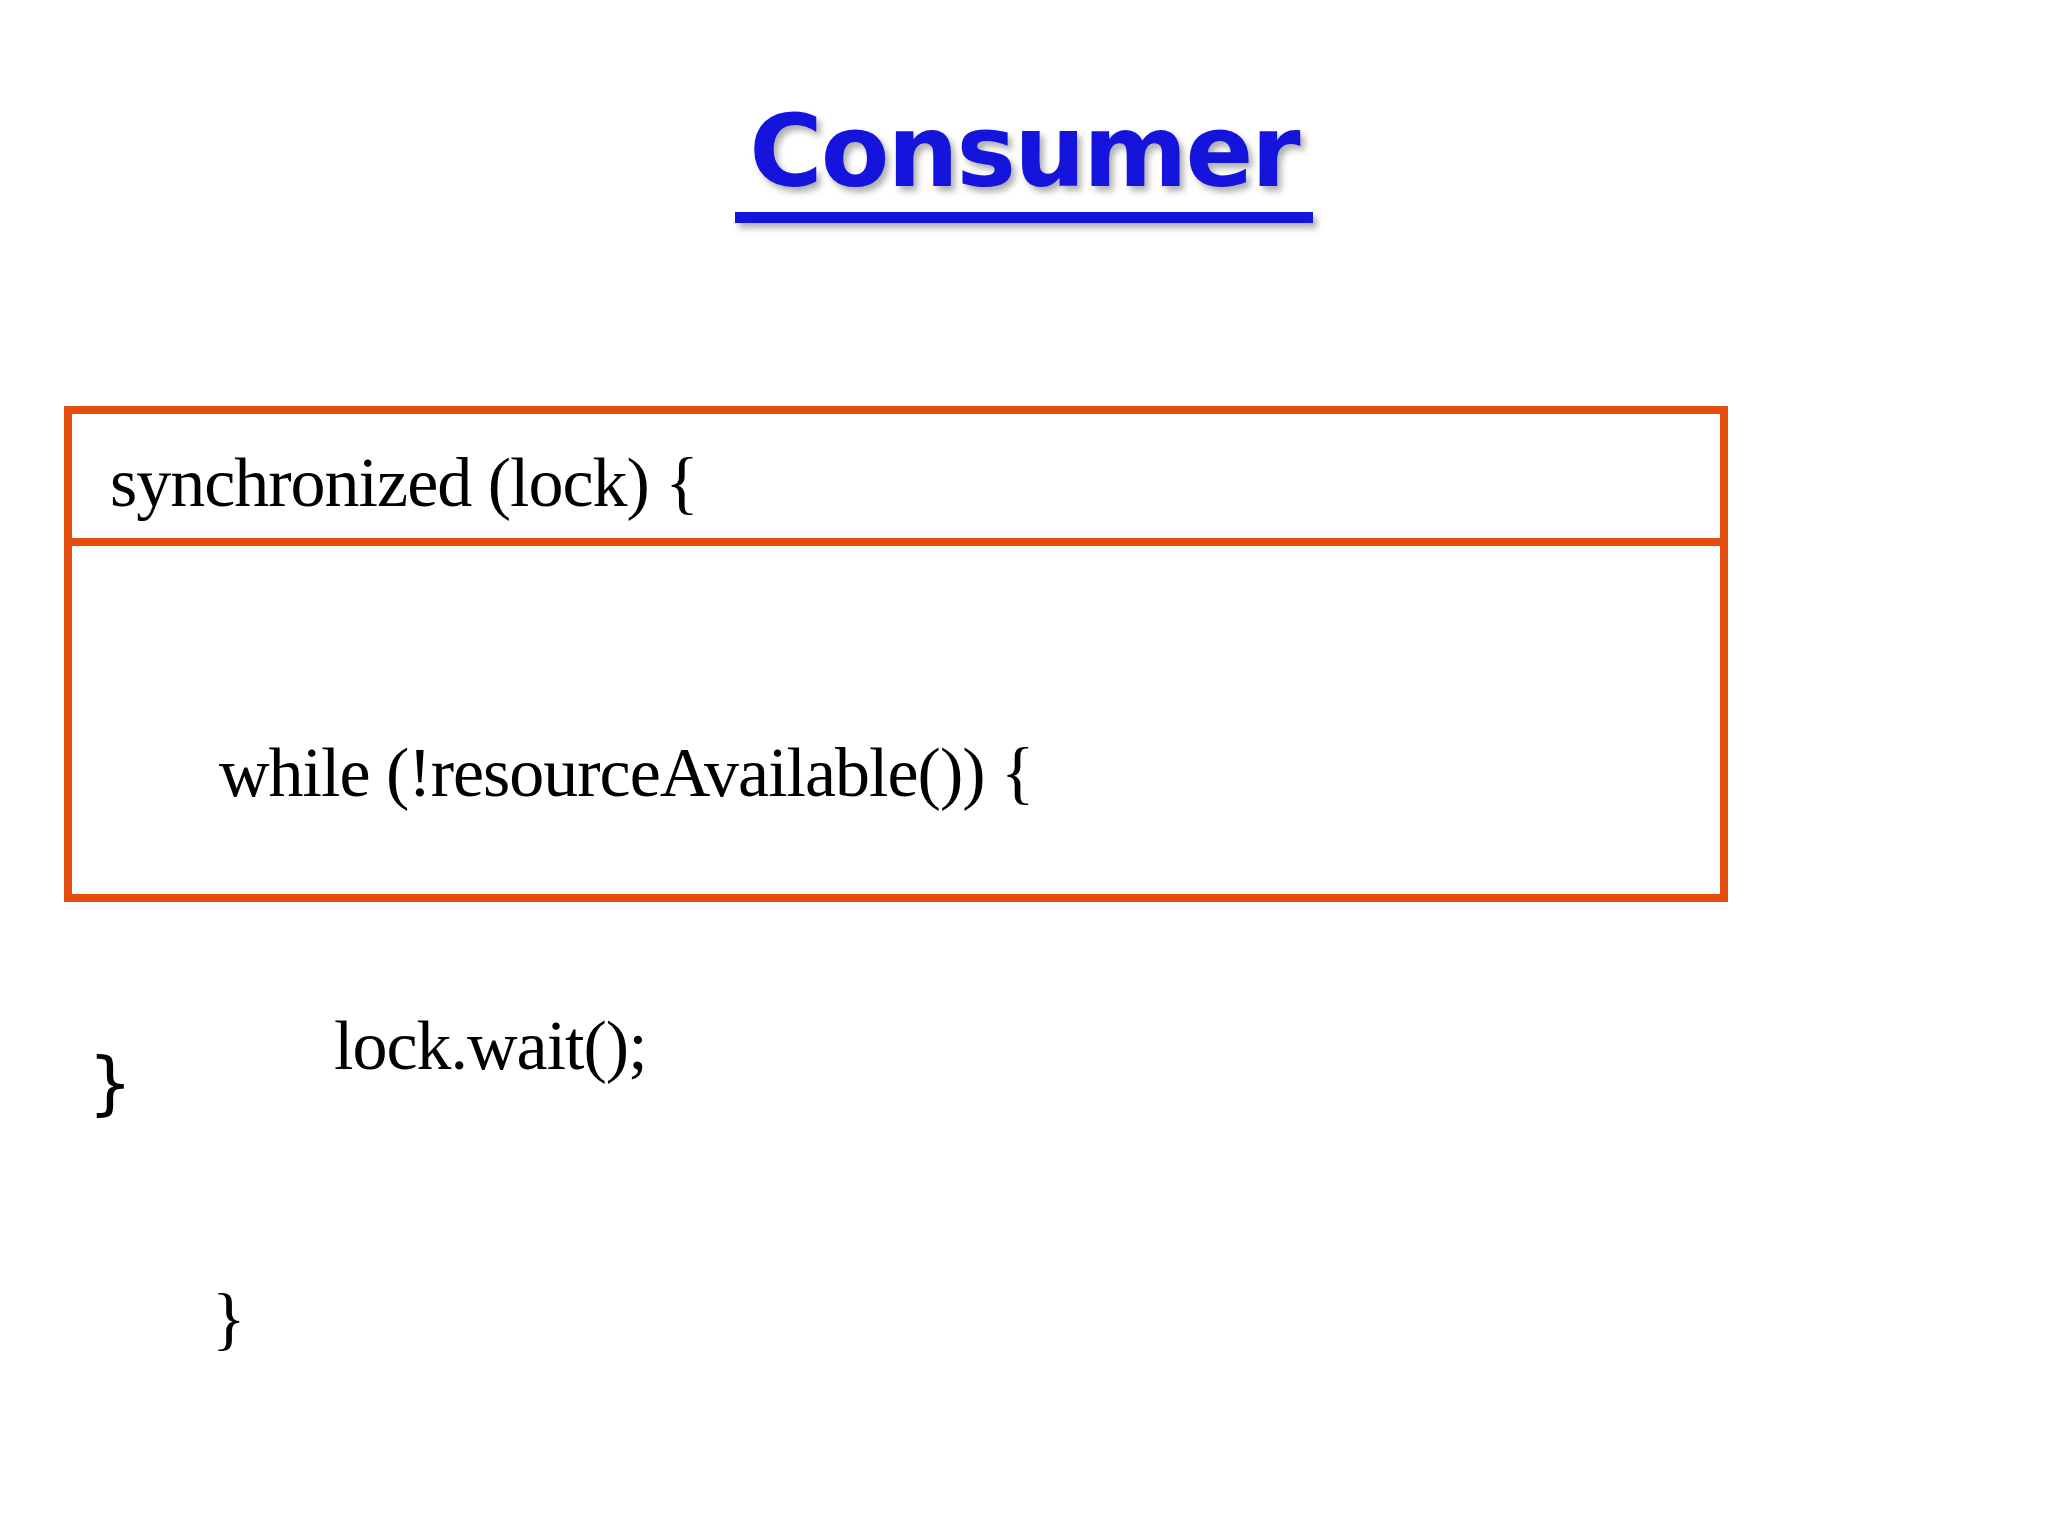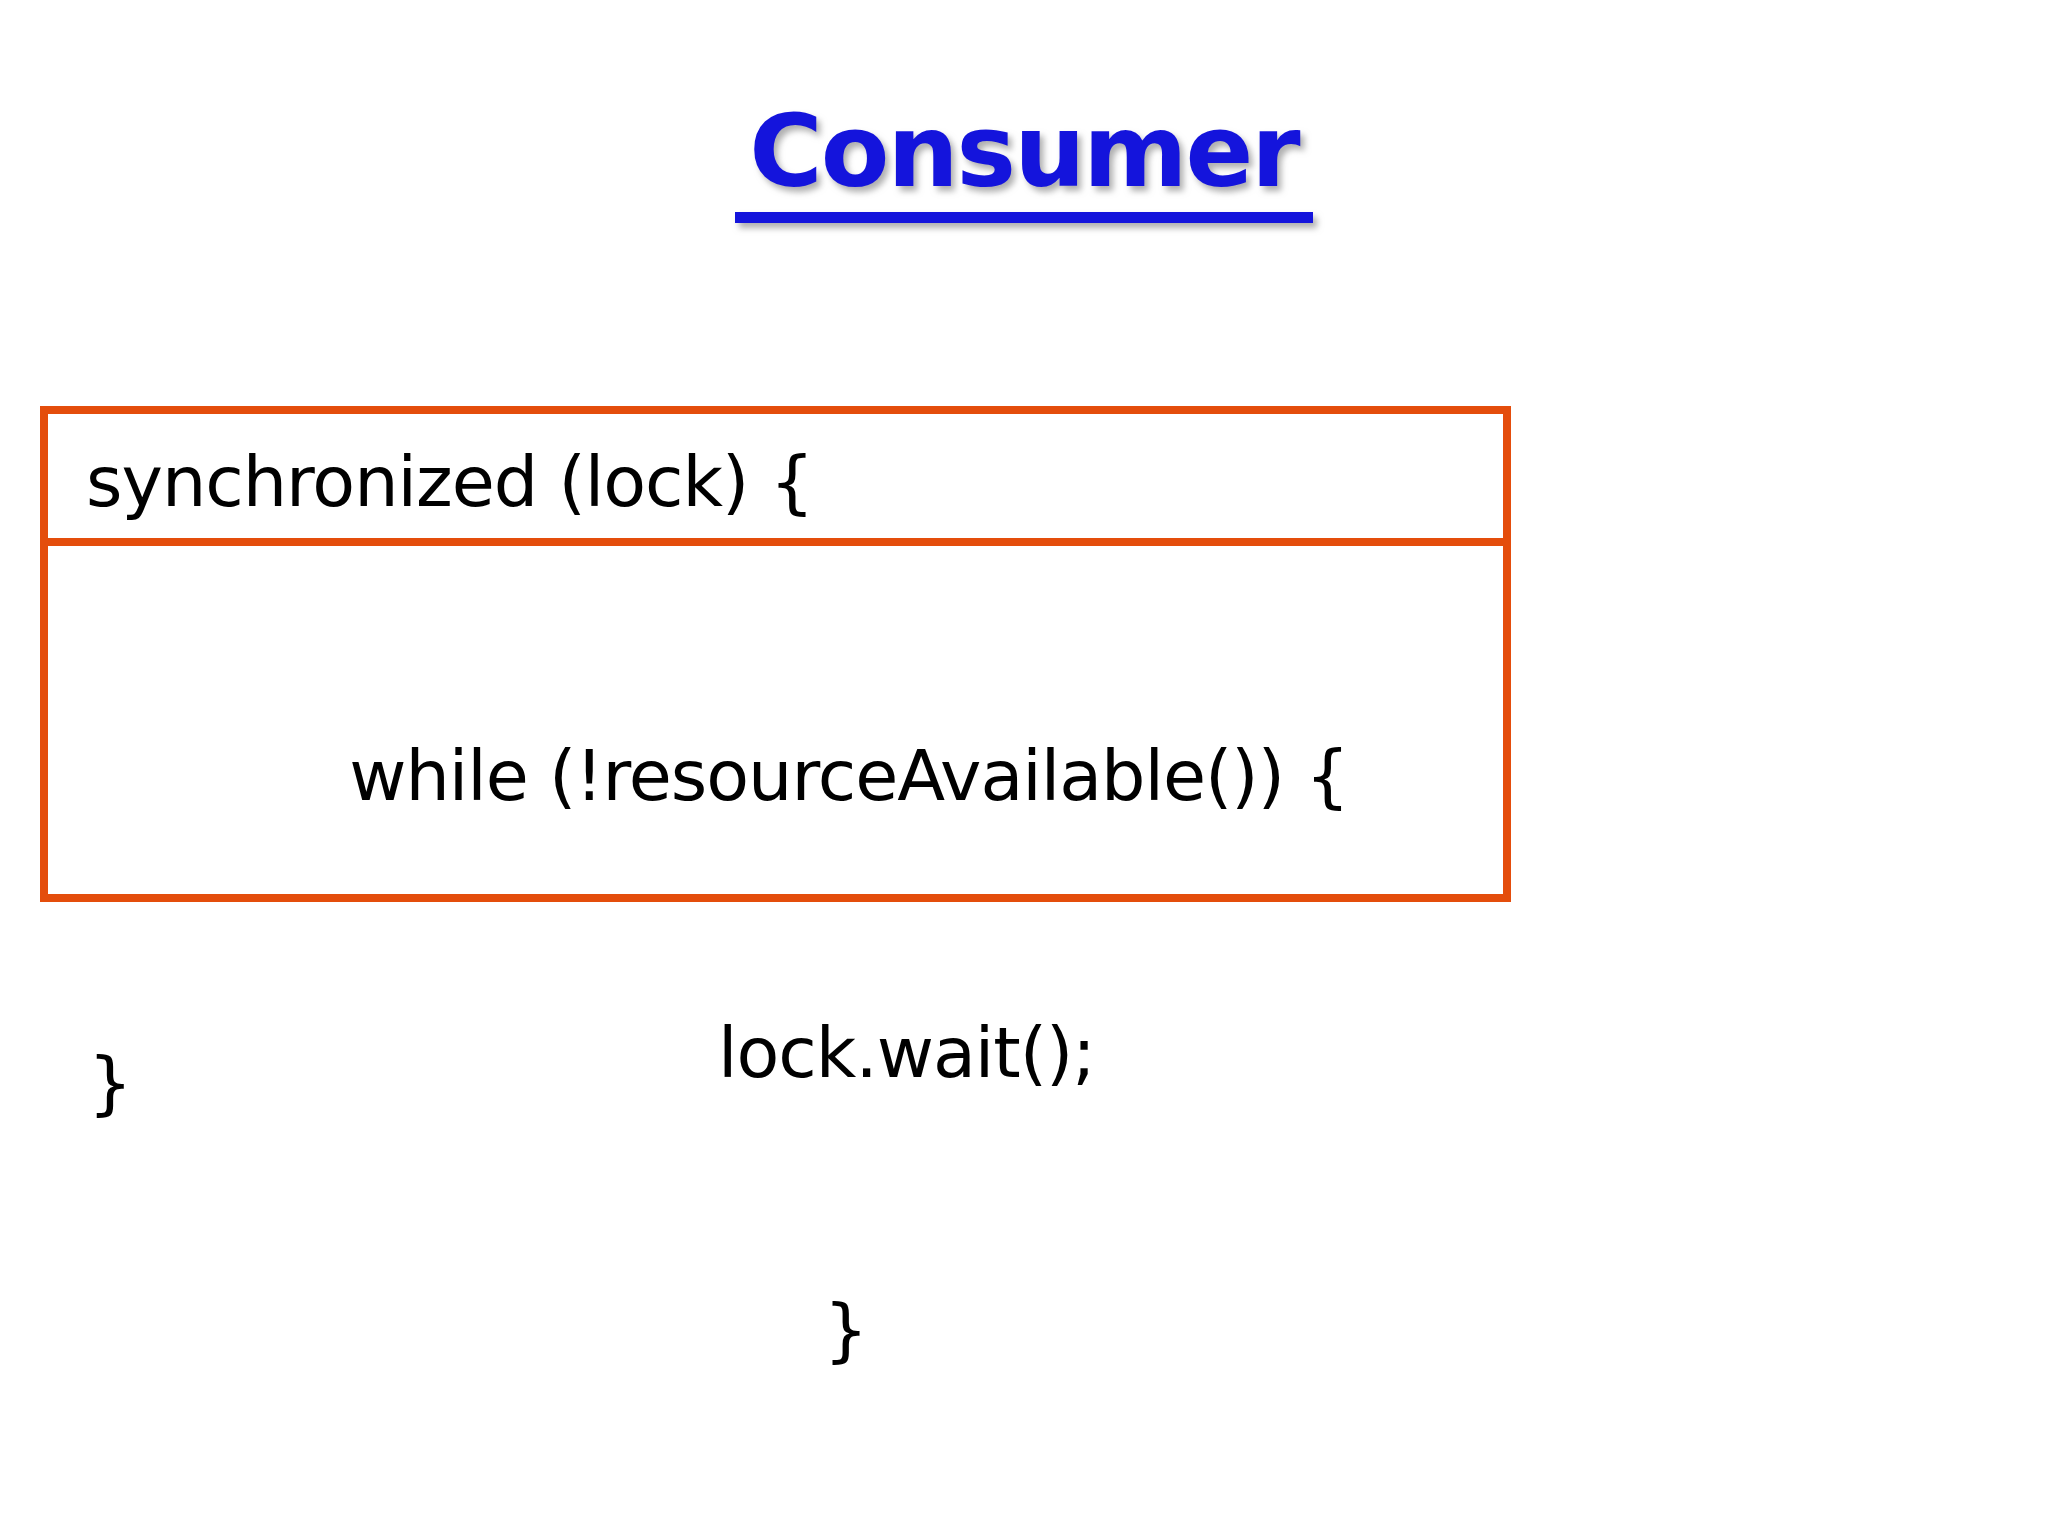--- a/index.html
+++ b/index.html
@@ -40,31 +40,32 @@
     line-height: 1.08;
     color: var(--title-blue);
     border-bottom: 11px solid var(--title-blue);
     padding: 0 14px 6px 14px;
     filter: drop-shadow(4px 5px 3px rgba(110,110,110,0.55));
   }
 
   
   .codebox {
     position: absolute;
-    left: 40px;
-    width: 1471px;
+    left: 64px;
+    width: 1664px;
     background: var(--background);
     border: 8px solid var(--border-orange);
     color: var(--code-text);
     font-size: 70px;
     letter-spacing: -1px;
     white-space: pre;
+    font-family: Liberation Serif, serif;
   }
   .box-1 { top: 406px; height: 140px; display: flex; align-items: center; padding: 12px 0 0 38px; }
-  .box-2 { top: 538px; height: 364px; padding-top: 10px; text-align: center; }
+  .box-2 { top: 538px; height: 364px; padding-top: 10px; }
   .box-3 { top: 894px; height: 152px; display: flex; align-items: center; padding-left: 147px; }
 
   .code-line { display: block; line-height: 113px; }
   .ind-while   { margin-left: 147px; }
   .ind-inner   { margin-left: 262px; }
   .ind-close   { margin-left: 140px; }
 
   .closing-brace {
     position: absolute;
     left: 88px;

